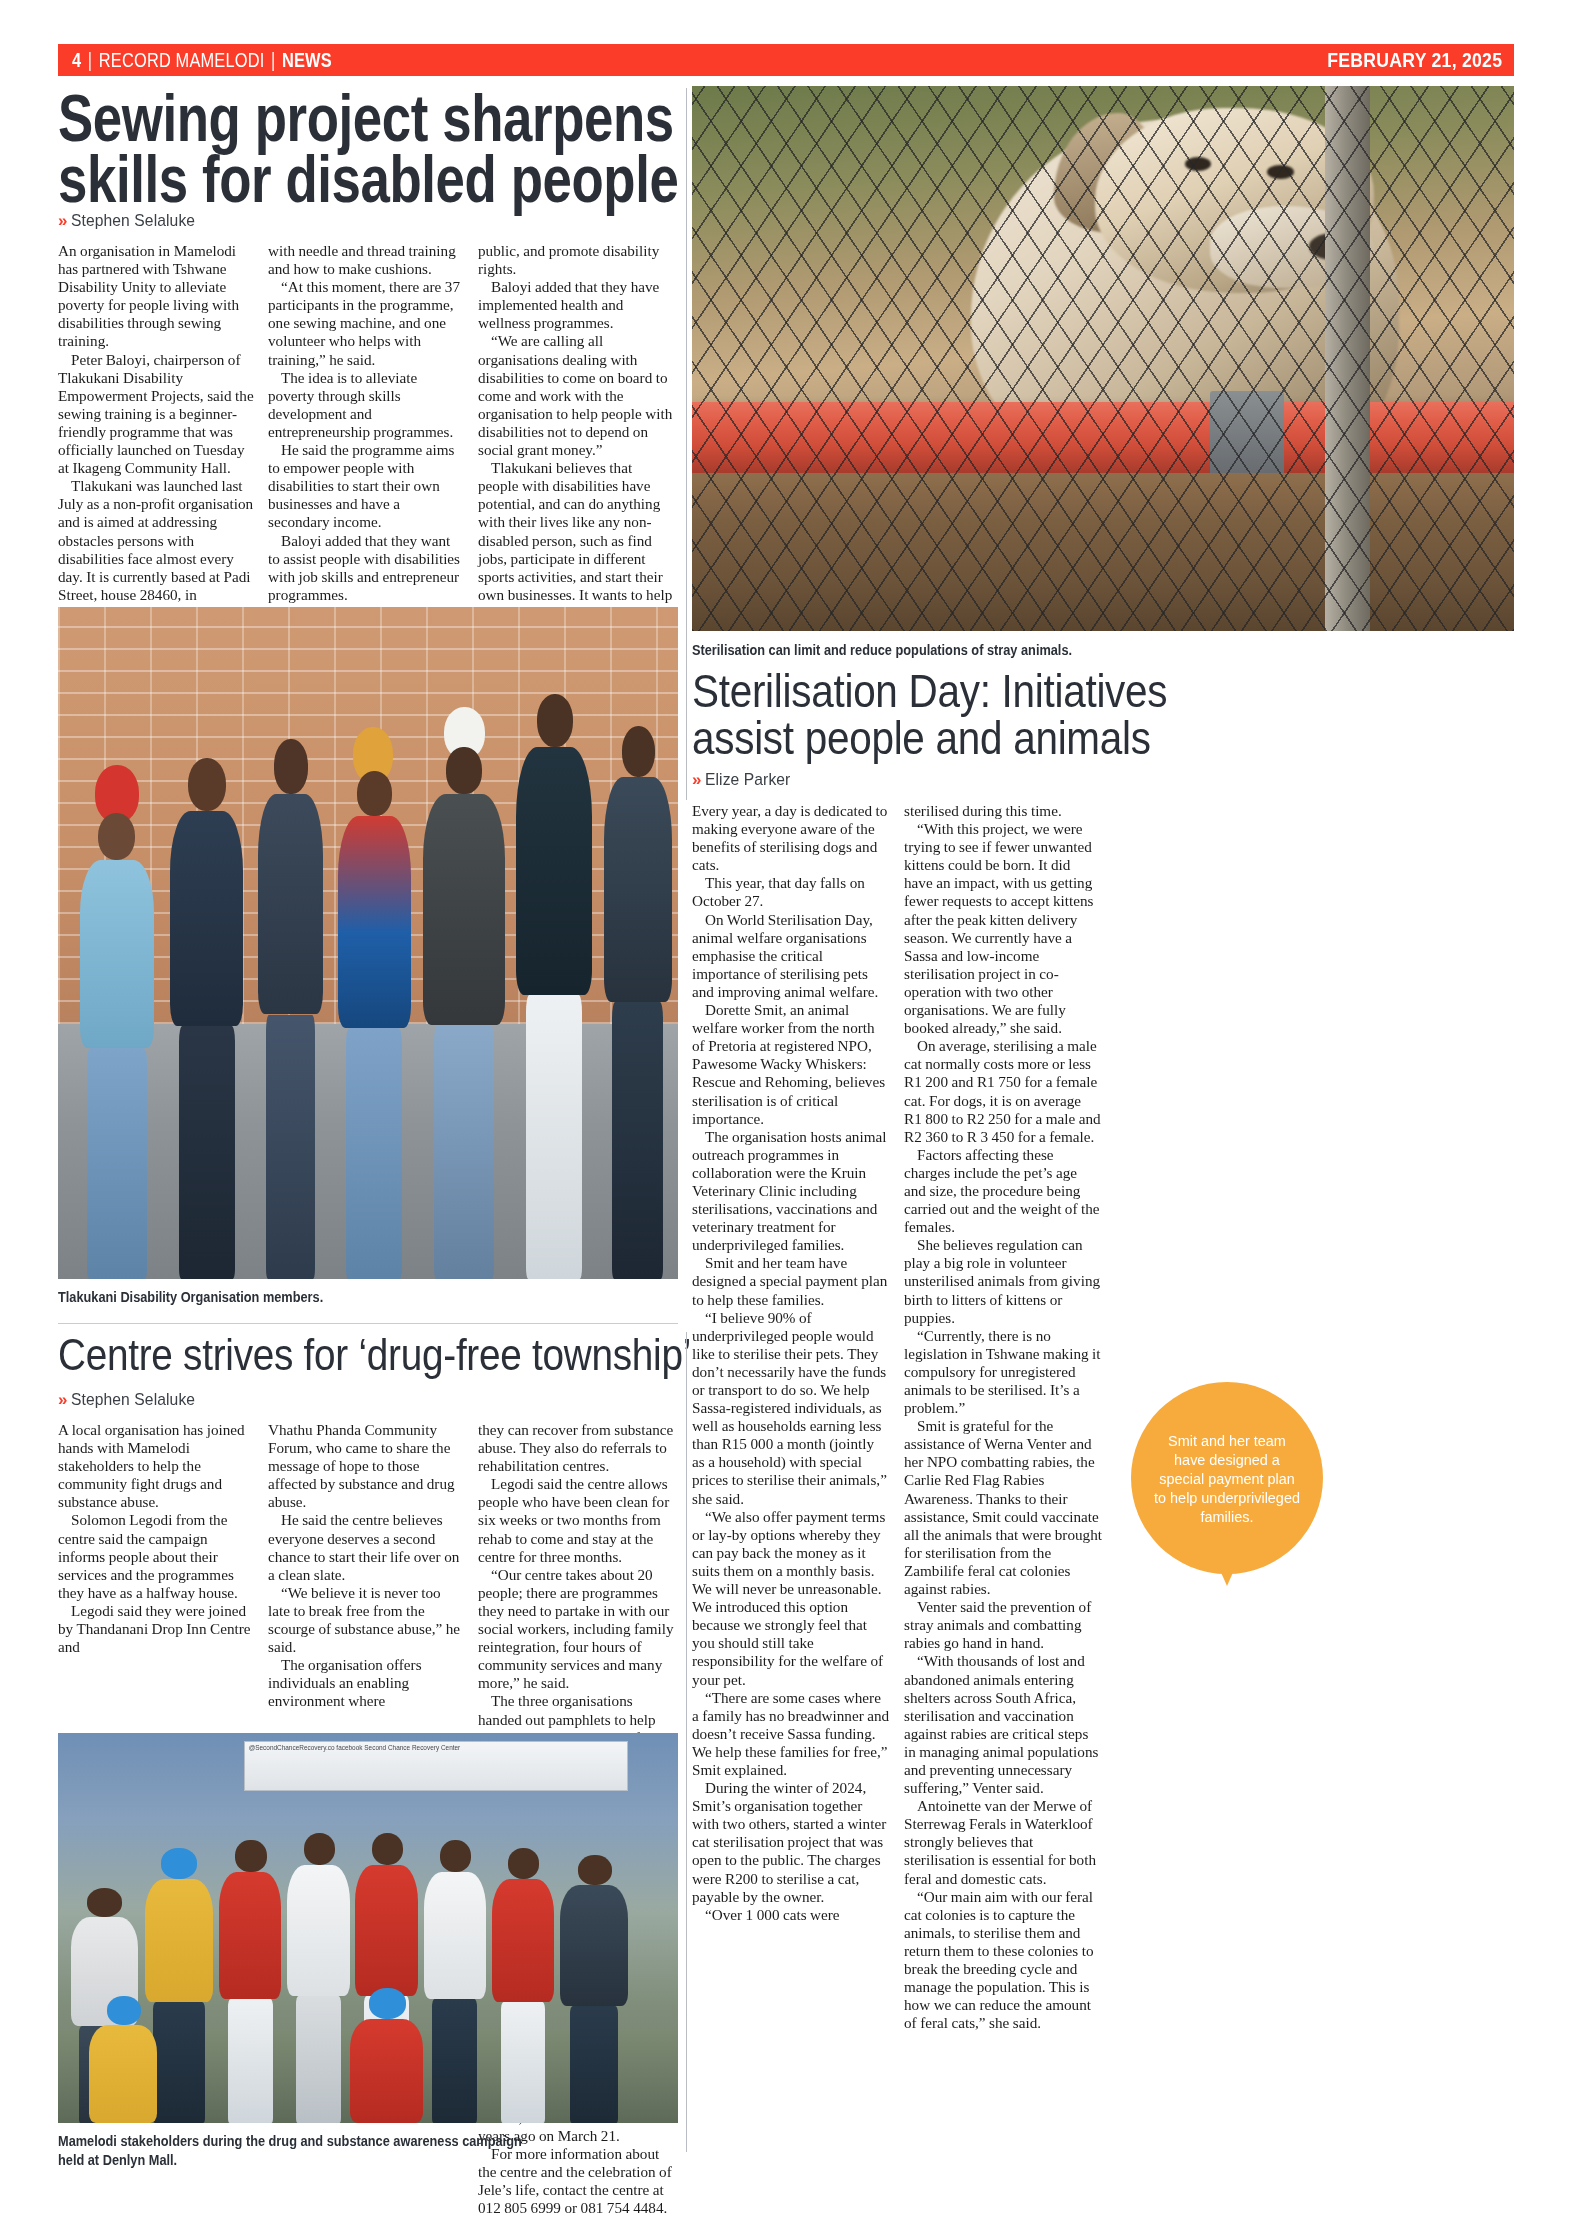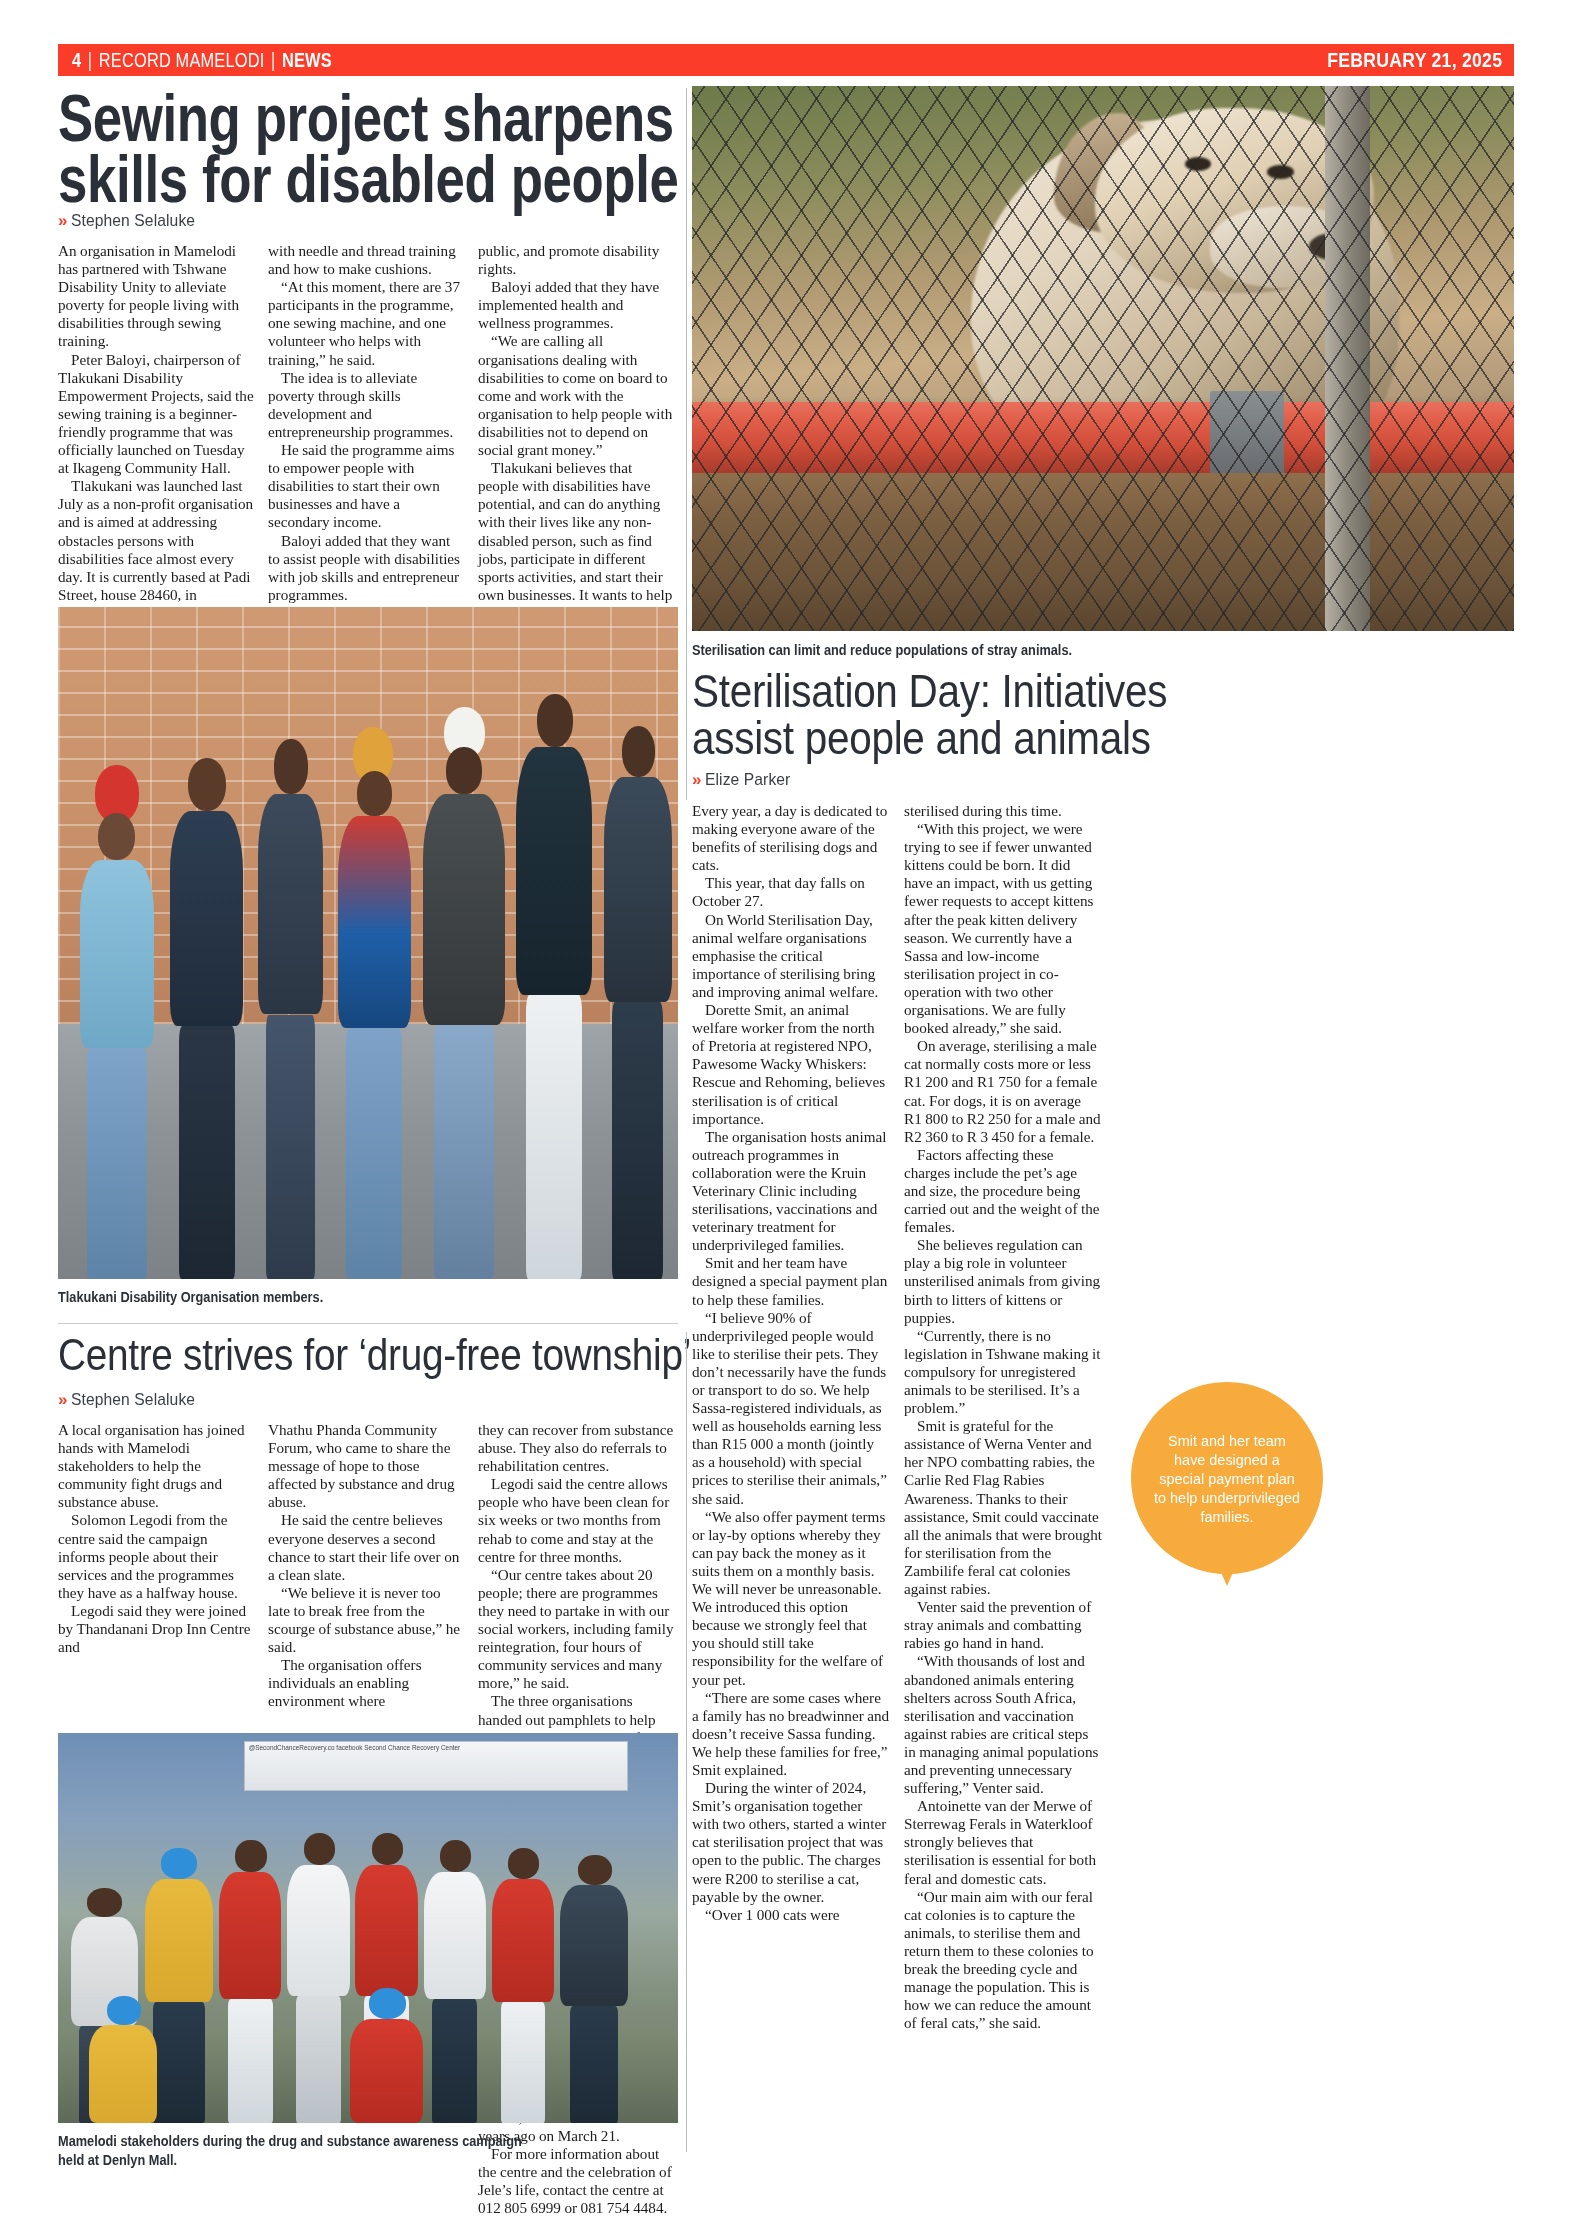--- a/index.html
+++ b/index.html
@@ -375,21 +375,21 @@
   <div class="headline-light" style="position:absolute; left:692px; top:714px; font-size:47px;">assist people and animals</div>
 
   <div class="byline" style="position:absolute; left:692px; top:770px;">
     <span class="chev">»</span>
     <span class="byline-name">Elize Parker</span>
   </div>
 
   <div class="col" style="left:692px; top:802px; width:198px;">
     <p class="noind">Every year, a day is dedicated to making everyone aware of the benefits of sterilising dogs and cats.</p>
     <p>This year, that day falls on October 27.</p>
-    <p>On World Sterilisation Day, animal welfare organisations emphasise the critical importance of sterilising bring and improving animal welfare.</p>
+    <p>On World Sterilisation Day, animal welfare organisations emphasise the critical importance of sterilising pets and improving animal welfare.</p>
     <p>Dorette Smit, an animal welfare worker from the north of Pretoria at registered NPO, Pawesome Wacky Whiskers: Rescue and Rehoming, believes sterilisation is of critical importance.</p>
     <p>The organisation hosts animal outreach programmes in collaboration were the Kruin Veterinary Clinic including sterilisations, vaccinations and veterinary treatment for underprivileged families.</p>
     <p>Smit and her team have designed a special payment plan to help these families.</p>
     <p>“I believe 90% of underprivileged people would like to sterilise their pets. They don’t necessarily have the funds or transport to do so. We help Sassa-registered individuals, as well as households earning less than R15 000 a month (jointly as a household) with special prices to sterilise their animals,” she said.</p>
     <p>“We also offer payment terms or lay-by options whereby they can pay back the money as it suits them on a monthly basis. We will never be unreasonable. We introduced this option because we strongly feel that you should still take responsibility for the welfare of your pet.</p>
     <p>“There are some cases where a family has no breadwinner and doesn’t receive Sassa funding. We help these families for free,” Smit explained.</p>
     <p>During the winter of 2024, Smit’s organisation together with two others, started a winter cat sterilisation project that was open to the public. The charges were R200 to sterilise a cat, payable by the owner.</p>
     <p>“Over 1 000 cats were</p>
   </div>
   <div class="col" style="left:904px; top:802px; width:198px;">

